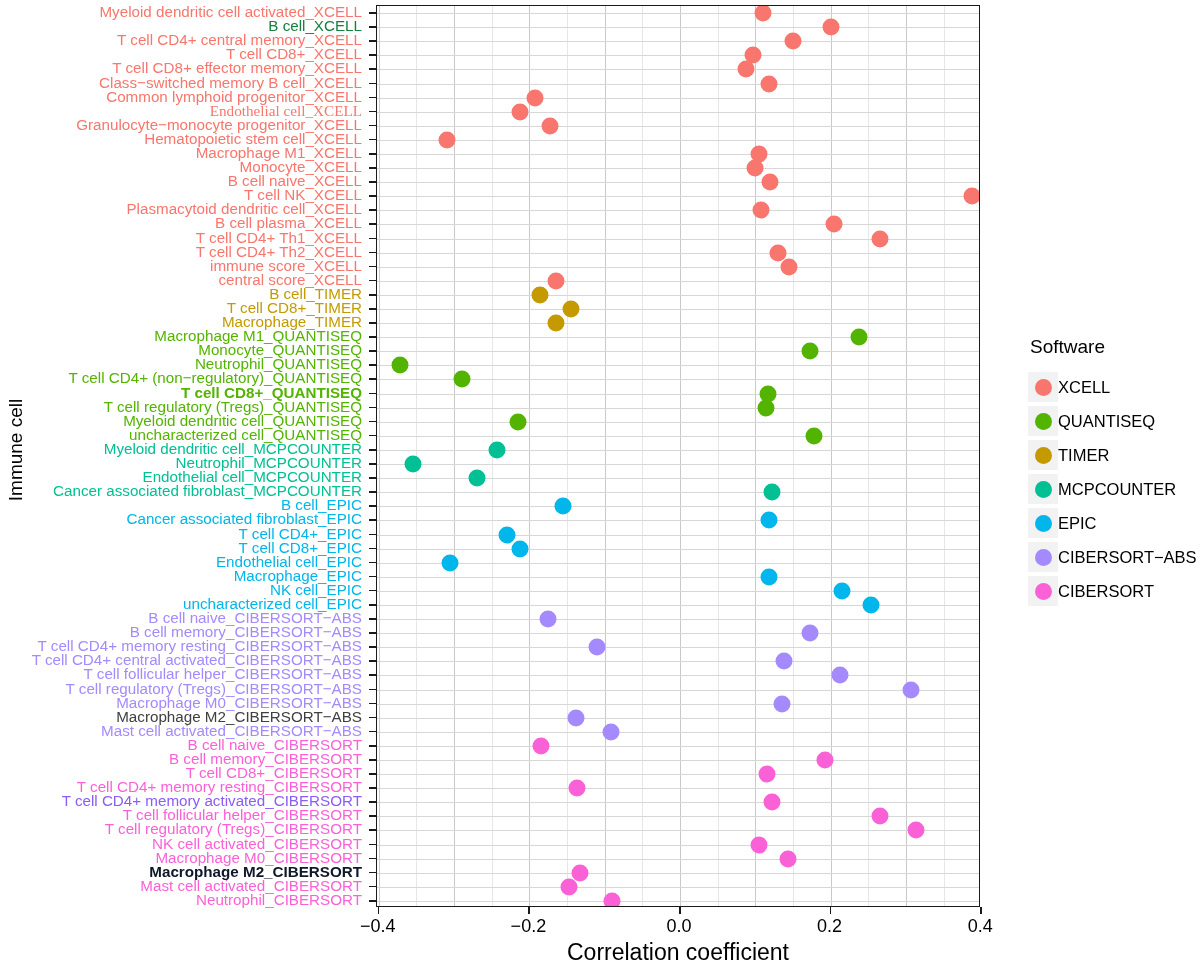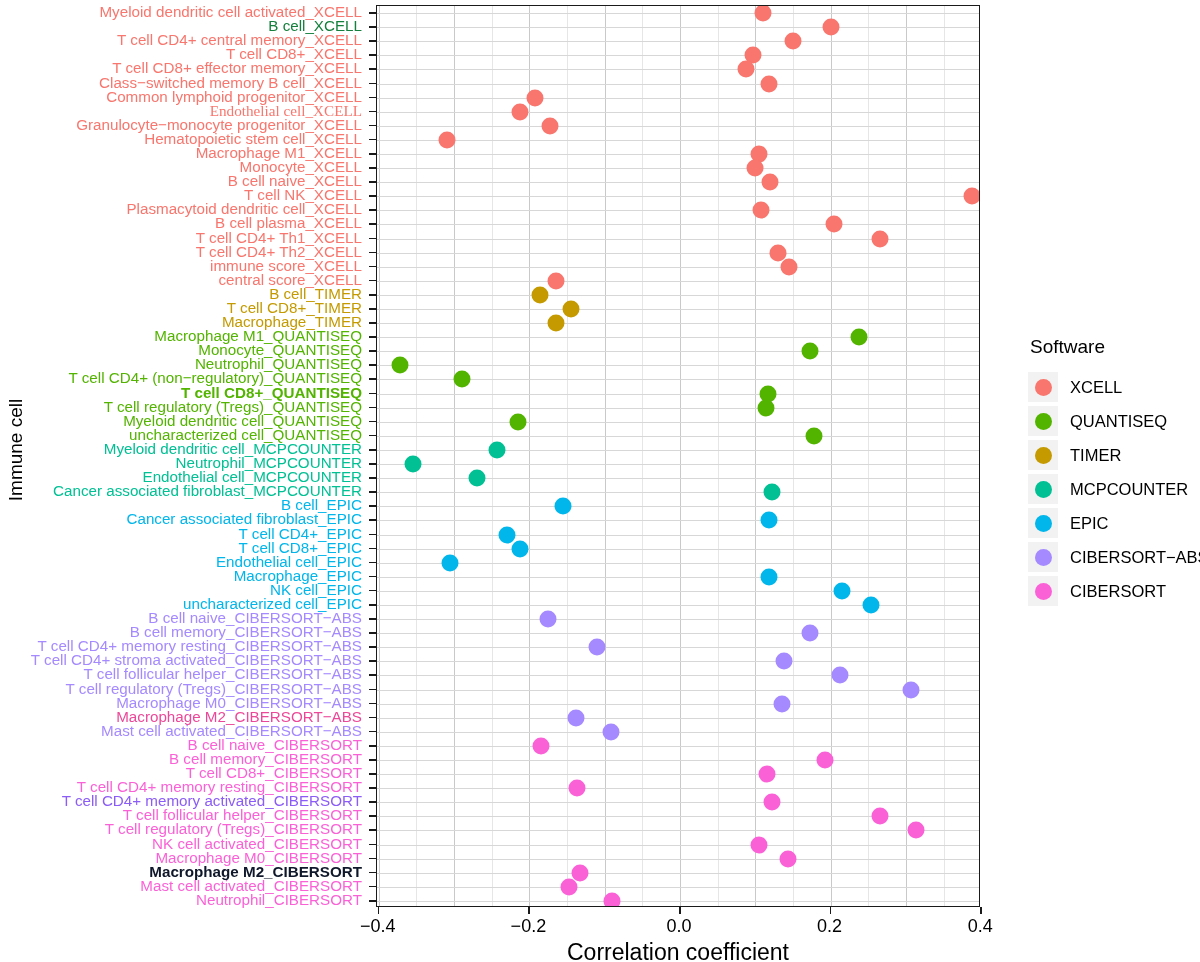--- a/index.html
+++ b/index.html
@@ -55,21 +55,21 @@
 
   
   #legend{position:absolute;left:1028px;top:336px;width:172px;}
   #legend-title{font-size:19px;color:#000;margin:0 0 12px 2px;}
   .lgrow{display:flex;align-items:center;height:34px;}
   .lgkey{
     width:30px;height:30px;background:#f2f2f2;
     display:flex;align-items:center;justify-content:center;flex:0 0 30px;
   }
   .lgdot{width:17px;height:17px;border-radius:50%;}
-  .lgtext{margin-left:12px;font-size:16.5px;color:#000;white-space:nowrap;}
+  .lgtext{font-size:16.5px;color:#000;white-space:nowrap;}
 </style>
 </head>
 <body>
 
 <div id="root">
 
   <div id="ylab">
     <span>Immune cell</span>
   </div>
 
@@ -113,25 +113,25 @@
       <div class="lbl" style="top: 519.422px; color: rgb(0, 182, 235);">Cancer associated fibroblast_EPIC</div>
       <div class="lbl" style="top: 533.516px; color: rgb(0, 182, 235);">T cell CD4+_EPIC</div>
       <div class="lbl" style="top: 547.609px; color: rgb(0, 182, 235);">T cell CD8+_EPIC</div>
       <div class="lbl" style="top: 561.703px; color: rgb(0, 182, 235);">Endothelial cell_EPIC</div>
       <div class="lbl" style="top: 575.797px; color: rgb(0, 182, 235);">Macrophage_EPIC</div>
       <div class="lbl" style="top: 589.891px; color: rgb(0, 182, 235);">NK cell_EPIC</div>
       <div class="lbl" style="top: 603.984px; color: rgb(0, 182, 235);">uncharacterized cell_EPIC</div>
       <div class="lbl" style="top: 618.078px; color: rgb(165, 138, 255);">B cell naive_CIBERSORT−ABS</div>
       <div class="lbl" style="top: 632.172px; color: rgb(165, 138, 255);">B cell memory_CIBERSORT−ABS</div>
       <div class="lbl" style="top: 646.266px; color: rgb(165, 138, 255);">T cell CD4+ memory resting_CIBERSORT−ABS</div>
-      <div class="lbl" style="top: 660.359px; color: rgb(165, 138, 255);">T cell CD4+ stroma activated_CIBERSORT−ABS</div>
+      <div class="lbl" style="top: 660.359px; color: rgb(165, 138, 255);">T cell CD4+ central activated_CIBERSORT−ABS</div>
       <div class="lbl" style="top: 674.453px; color: rgb(165, 138, 255);">T cell follicular helper_CIBERSORT−ABS</div>
       <div class="lbl" style="top: 688.547px; color: rgb(165, 138, 255);">T cell regulatory (Tregs)_CIBERSORT−ABS</div>
       <div class="lbl" style="top: 702.641px; color: rgb(165, 138, 255);">Macrophage M0_CIBERSORT−ABS</div>
-      <div class="lbl" style="top: 716.734px; color: #ec4899;">Macrophage M2_CIBERSORT−ABS</div>
+      <div class="lbl" style="top: 716.734px; color: #404040;">Macrophage M2_CIBERSORT−ABS</div>
       <div class="lbl" style="top: 730.828px; color: rgb(165, 138, 255);">Mast cell activated_CIBERSORT−ABS</div>
       <div class="lbl" style="top: 744.922px; color: rgb(251, 97, 215);">B cell naive_CIBERSORT</div>
       <div class="lbl" style="top: 759.016px; color: rgb(251, 97, 215);">B cell memory_CIBERSORT</div>
       <div class="lbl" style="top: 773.109px; color: rgb(251, 97, 215);">T cell CD8+_CIBERSORT</div>
       <div class="lbl" style="top: 787.203px; color: rgb(251, 97, 215);">T cell CD4+ memory resting_CIBERSORT</div>
       <div class="lbl" style="top: 801.297px; color: #8b5cf6;">T cell CD4+ memory activated_CIBERSORT</div>
       <div class="lbl" style="top: 815.391px; color: rgb(251, 97, 215);">T cell follicular helper_CIBERSORT</div>
       <div class="lbl" style="top: 829.484px; color: rgb(251, 97, 215);">T cell regulatory (Tregs)_CIBERSORT</div>
       <div class="lbl" style="top: 843.578px; color: rgb(251, 97, 215);">NK cell activated_CIBERSORT</div>
       <div class="lbl" style="top: 857.672px; color: rgb(251, 97, 215);">Macrophage M0_CIBERSORT</div>

